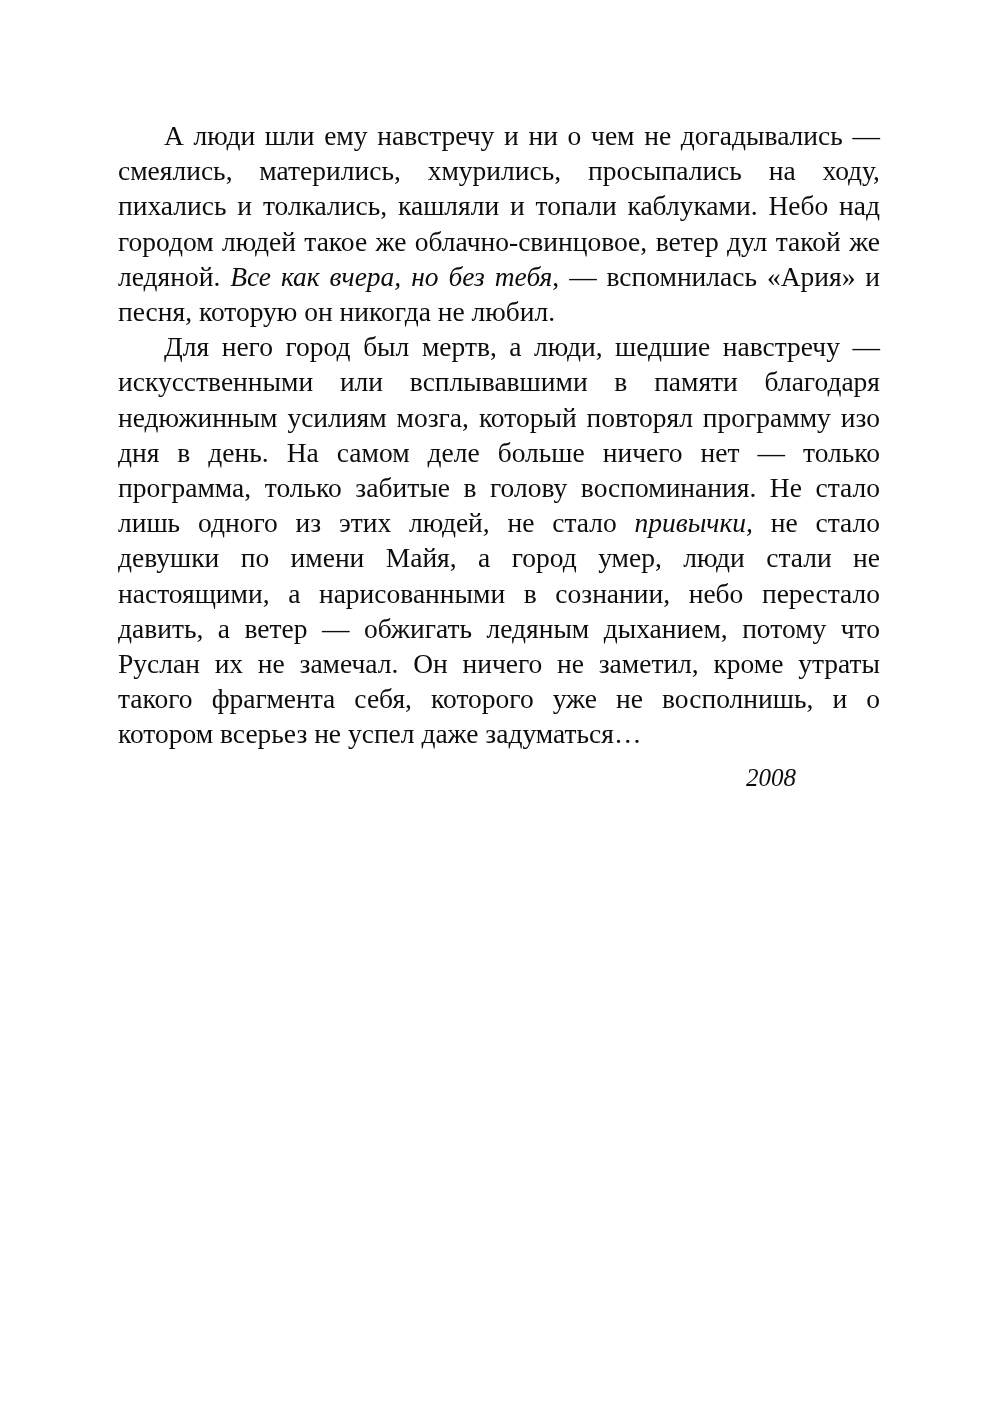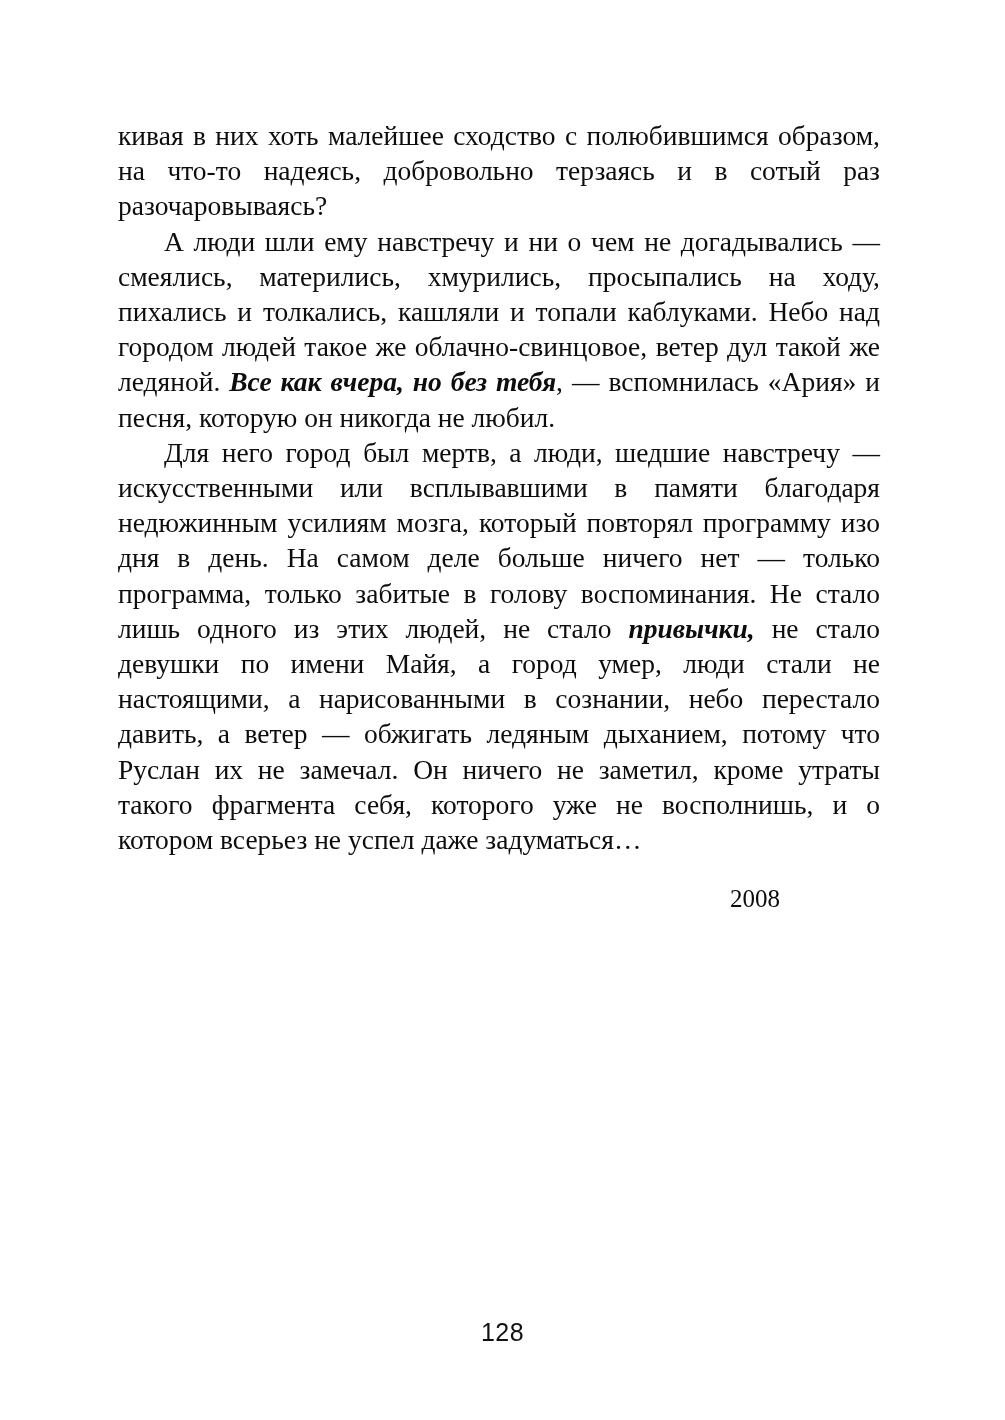--- a/index.html
+++ b/index.html
@@ -30,28 +30,28 @@
     text-justify: inter-word;
     margin: 0;
     hyphens: manual;
     -webkit-hyphens: manual;
   }
   .para.indent {
     text-indent: 46px;
   }
   .para em {
     font-style: italic;
-    font-weight: bold;
   }
   .year-line {
     font-family: "Liberation Serif", "DejaVu Serif", serif;
     font-size: 25px;
     line-height: 35.2px;
+    font-style: italic;
     color: #0d0d0d;
-    margin: 16px;
+    margin: 0;
     padding-top: 8px;
     text-align: right;
     padding-right: 84px;
   }
   .page-number {
     position: absolute;
     left: 0;
     right: 0;
     top: 1318px;
     text-align: center;
@@ -61,25 +61,23 @@
     letter-spacing: 0.5px;
   }
 </style>
 </head>
 <body>
 
 <div class="page">
 
   <div class="text-block">
 
-    <p class="para"><span>кивая в них хоть малейшее сходство с полюбившимся об­разом, на что-то надеясь, добровольно терзаясь и в сотый раз разочаровываясь?</span></p>
 
     <p class="para indent"><span>А люди шли ему навстречу и ни о чем не догадыва­лись — смеялись, матерились, хмурились, просыпались на ходу, пихались и толкались, кашляли и топали каблука­ми. Небо над городом людей такое же облачно-свинцовое, ветер дул такой же ледяной. </span><em>Все как вчера, но без тебя</em><span>, — вспомнилась «Ария» и песня, которую он никогда не лю­бил.</span></p>
 
     <p class="para indent"><span>Для него город был мертв, а люди, шедшие навстре­чу — искусственными или всплывавшими в памяти благо­даря недюжинным усилиям мозга, который повторял про­грамму изо дня в день. На самом деле больше ничего нет — только программа, только забитые в голову воспо­минания. Не стало лишь одного из этих людей, не стало </span><em>привычки,</em><span> не стало девушки по имени Майя, а город умер, люди стали не настоящими, а нарисованными в сознании, небо перестало давить, а ветер — обжигать ледяным дыха­нием, потому что Руслан их не замечал. Он ничего не за­метил, кроме утраты такого фрагмента себя, которого уже не восполнишь, и о котором всерьез не успел даже заду­маться…</span></p>
 
     <p class="year-line">2008</p>
 
   </div>
 
-  <div class="page-number">128</div>
 
 </div>
 
 </body></html>

